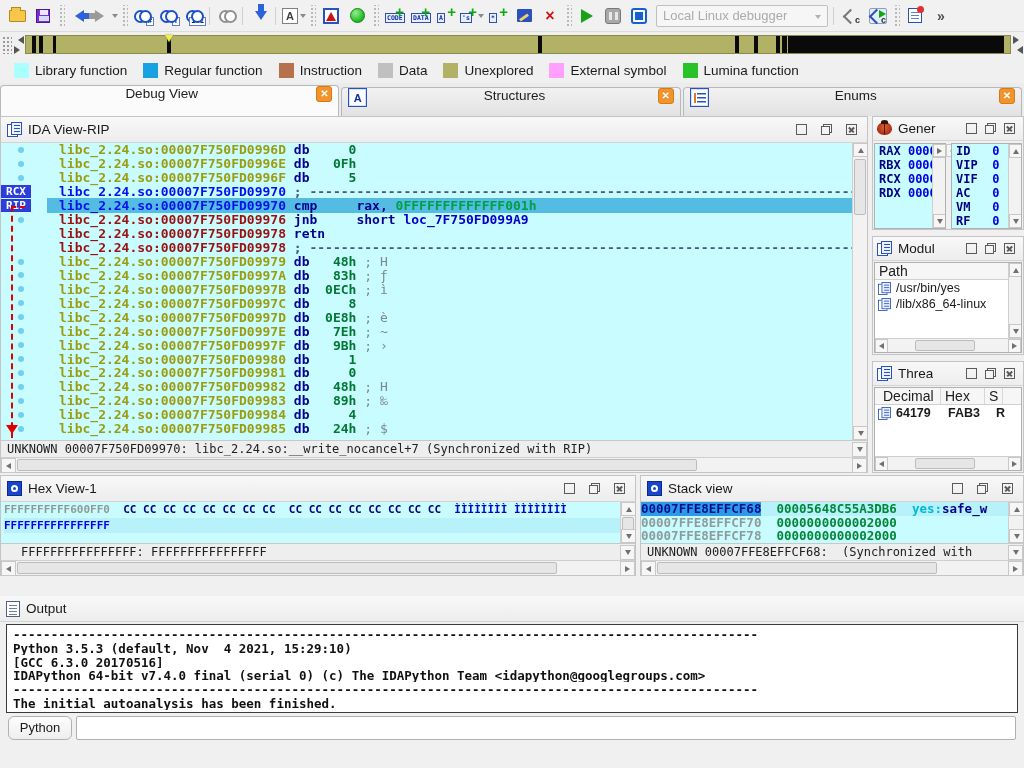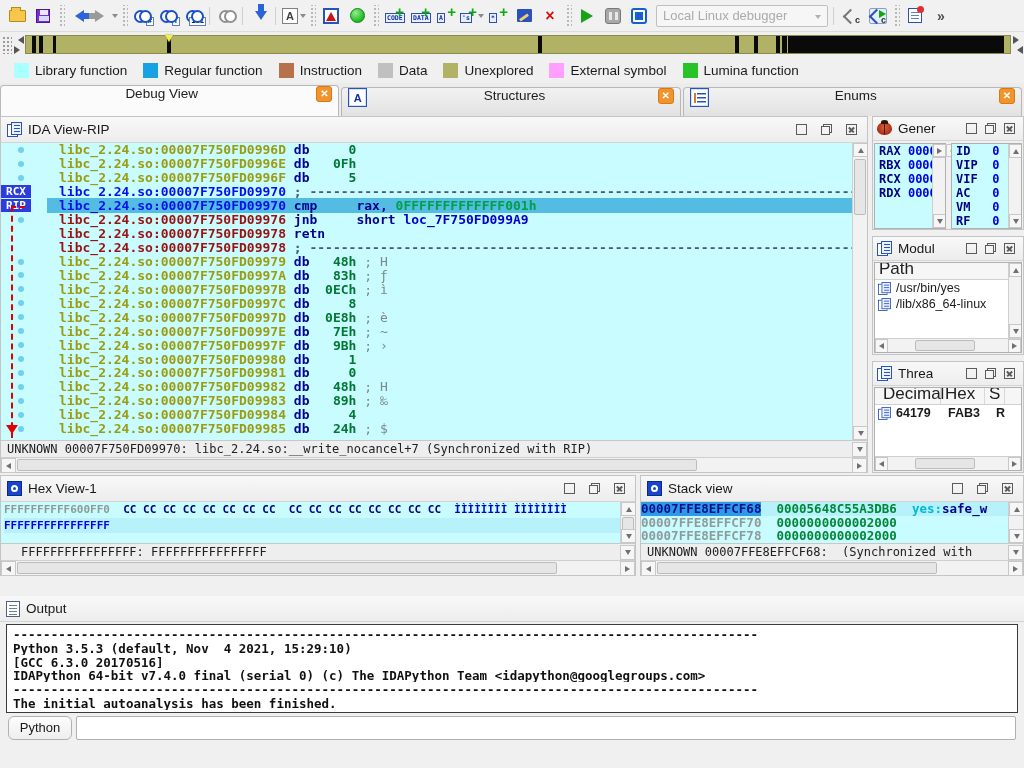--- a/index.html
+++ b/index.html
@@ -140,21 +140,21 @@
   .p-cmt { color:#7a8a8a; font-weight:normal; } .p-sep { color:#4a5878; } .p-name { color:#0000c8; }
   .redarrow { position:absolute; left:10px; width:14px; border-left:2px dashed #e00000; border-top:2px dashed #e00000; z-index:3; }
   .redarrow::after { content:""; position:absolute; left:-7px; bottom:-2px; width:0; height:0; border:6px solid transparent; border-top:9px solid #e00000; }
   .statusline { height:17px; background:#eeeeee; border-top:1px solid #c8c8c8; display:flex; align-items:center; font-family:"DejaVu Sans Mono",monospace; font-size:12px; color:#202020; padding-left:6px; white-space:pre; overflow:hidden; flex:none; position:relative; }
 
   
   .cyanlist { background:#c9fcff; border:1px solid #b0b0b0; overflow:hidden; position:relative; font-family:"DejaVu Sans Mono",monospace; font-weight:bold; font-size:12px; }
   .rrow { height:14px; display:flex; padding-left:4px; white-space:pre; }
   .rname { color:#000080; } .rval { color:#0000e0; }
   .whitelist { background:#fff; border:1px solid #b0b0b0; overflow:hidden; position:relative; }
-  .lheader { height:17px; background:#f6f6f6; border-bottom:1px solid #d0d0d0; display:flex; align-items:flex-end; font-size:17px; color:#202020; padding-left:4px; }
+  .lheader { height:17px; background:#f6f6f6; border-bottom:1px solid #d0d0d0; display:flex; align-items:center; font-size:14px; color:#202020; padding-left:4px; }
   .mrow { height:16px; display:flex; align-items:center; gap:4px; padding-left:2px; font-size:12.5px; white-space:nowrap; overflow:hidden; }
 
   
   .hrow { height:15.5px; display:flex; white-space:pre; font-family:"DejaVu Sans Mono",monospace; font-size:11px; font-weight:bold; align-items:center; }
   .hx-addr { color:#8f9a96; } .hx-addr-hl { color:#0000f0; }
   .hx-bytes { color:#000080; } .hx-ascii { color:#0000c8; }
   .srow { height:13.5px; display:flex; white-space:pre; font-family:"DejaVu Sans Mono",monospace; font-size:12.5px; font-weight:bold; align-items:center; }
   .st-addr { color:#8f9a9a; } .st-val { color:#008838; }
   .st-addr-hl { background:#2e9ae6; color:#001090; }
   .st-mod { color:#00b8d8; } .st-sym { color:#000090; }

